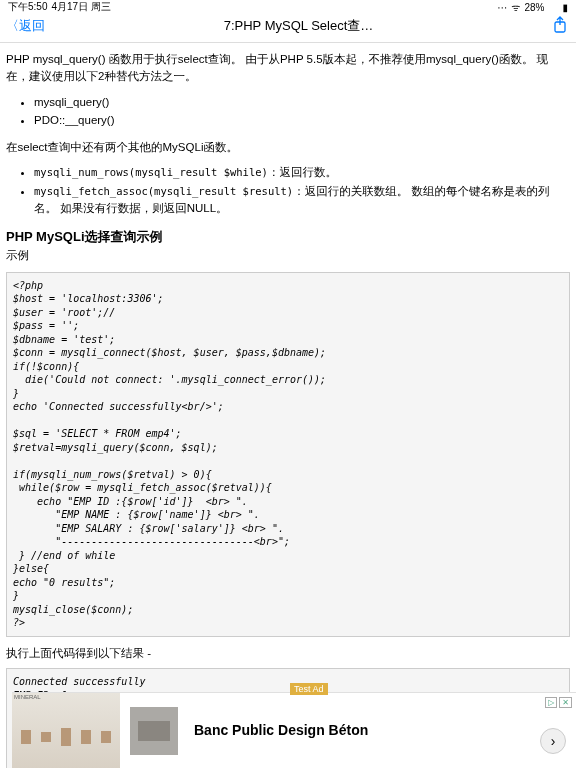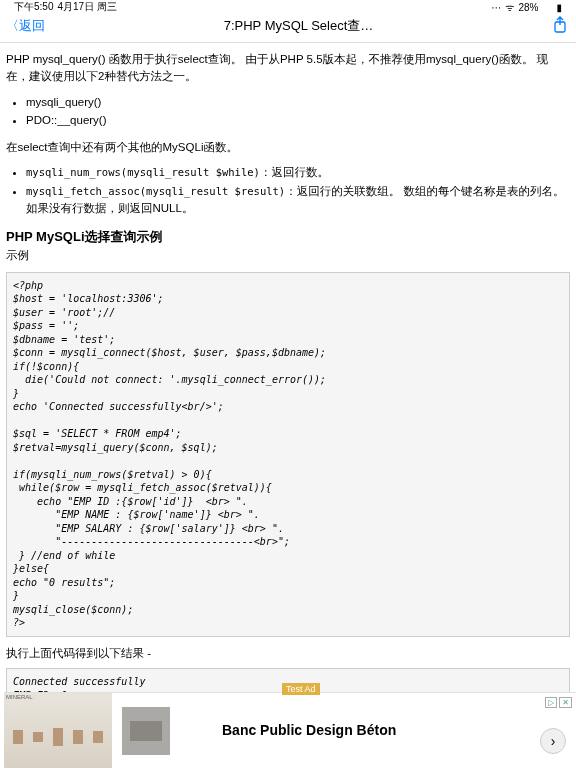--- a/index.html
+++ b/index.html
@@ -1,38 +1,38 @@
 <!DOCTYPE html>
 <html><head>
 <meta charset="utf-8">
 <style>
   * { margin: 0; padding: 0; box-sizing: border-box; }
   body { font-family: -apple-system, "Helvetica Neue", Arial, sans-serif; font-size: 12px; background: #fff; color: #000; width: 576px; height: 768px; overflow: hidden; position: relative; }
-  .status-bar { display: flex; justify-content: space-between; align-items: center; padding: 2px 14px; font-size: 10px; height: 14px; }
+  .status-bar { display: flex; justify-content: space-between; align-items: center; padding: 2px 8px; font-size: 10px; height: 14px; }
   .status-left, .status-right { display: flex; align-items: center; gap: 4px; }
   .battery { display: inline-flex; align-items: center; gap: 18px; }
   .nav-bar { display: flex; justify-content: space-between; align-items: center; padding: 4px 6px 8px; border-bottom: 0.5px solid #ddd; height: 29px; }
   .nav-back { color: #007aff; font-size: 13px; display: flex; align-items: center; }
   .nav-title { font-size: 13px; text-align: center; flex: 1; }
   .nav-share { color: #007aff; width: 18px; }
   .content { padding: 8px 6px; line-height: 1.5; font-size: 11.5px; }
   .para { margin-bottom: 8px; }
-  ul { margin: 4px 0 10px 20px; }
+  ul { margin: 4px 0 10px 28px; }
   li { margin-bottom: 1px; font-size: 11.5px; }
   h3 { font-size: 13px; font-weight: bold; margin: 10px 0 0; }
   .code-block { background: #f5f5f5; border: 1px solid #ccc; padding: 6px; font-family: Menlo, Consolas, monospace; font-size: 10px; line-height: 1.35; white-space: pre; overflow: hidden; margin-bottom: 8px; font-style: italic; }
   .result-label { margin: 8px 0 6px; font-size: 11.5px; }
-  .ad-banner { position: absolute; bottom: 0; left: 4px; right: 0; height: 76px; border-top: 1px solid #e0e0e0; display: flex; align-items: center; background: #fff; }
+  .ad-banner { position: absolute; bottom: 0; left: 12px; right: 0; height: 76px; border-top: 1px solid #e0e0e0; display: flex; align-items: center; background: #fff; }
   .ad-thumb1 { width: 108px; height: 76px; background: linear-gradient(180deg,#e8e4dc 0%,#d8d0c4 100%); display: flex; flex-direction: column; }
   .ad-thumb1-top { height: 12px; font-size: 6px; color: #666; padding: 1px 2px; }
   .ad-thumb1-shapes { flex:1; display:flex; align-items:center; justify-content:space-around; padding:4px; }
   .shp { width:10px; height:14px; background:#b89878; }
   .ad-thumb2 { width: 48px; height: 48px; margin: 0 10px; background: #aba9a5; display:flex; align-items:center; justify-content:center; }
   .ad-thumb2-inner { width:32px; height:20px; background:#8a8680; }
-  .ad-text { flex: 1; padding: 0 6px; margin-left: 36px; }
+  .ad-text { flex: 1; padding: 0 6px; }
   .ad-title { font-size: 14px; font-weight: bold; line-height: 1.2; }
   .ad-desc { font-size: 11px; color: #444; margin-right: 4px; }
   .ad-right { display:flex; flex-direction:column; align-items:flex-end; justify-content:space-between; height:100%; padding:4px 4px 4px 0; }
   .ad-badge-row { display:flex; gap:2px; }
   .ad-badge { font-size: 8px; padding: 0 2px; border:1px solid #aaa; color:#5a8; }
   .ad-arrow { width: 26px; height: 26px; border-radius: 50%; background:#f0f0f0; border:1px solid #ccc; display:flex; align-items:center; justify-content:center; font-size:14px; margin-right:6px; margin-bottom:10px; }
   .test-ad { position:absolute; top:-10px; left:278px; background:#e0b040; color:#fff; font-size:9px; padding:1px 4px; }
   .mono { font-family: Menlo, Consolas, monospace; font-size: 10.5px; }
 </style>
 </head>

